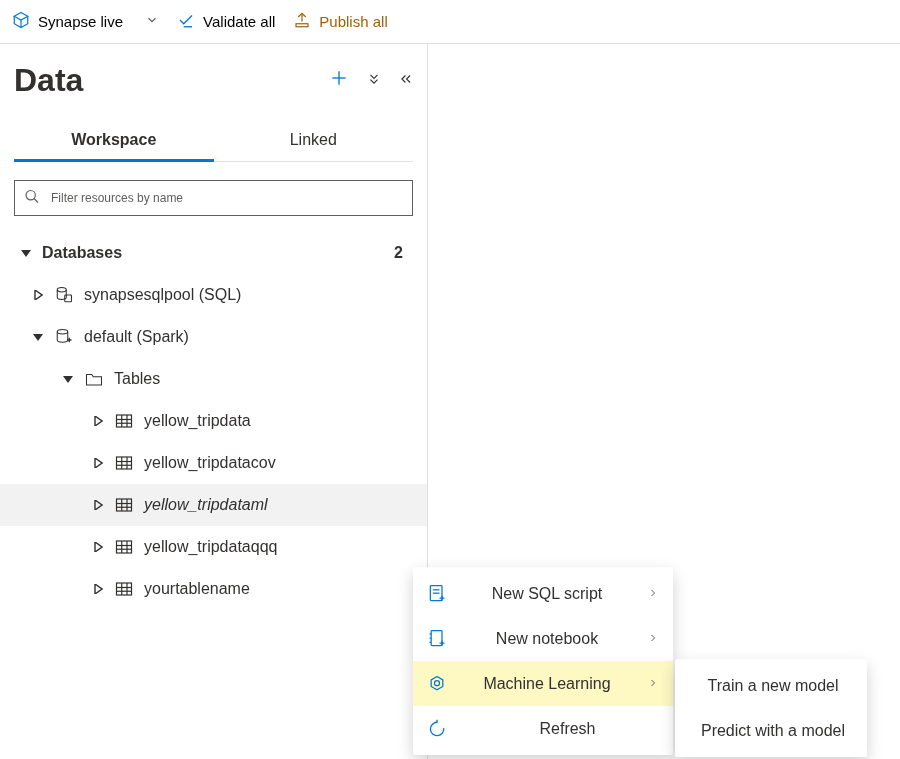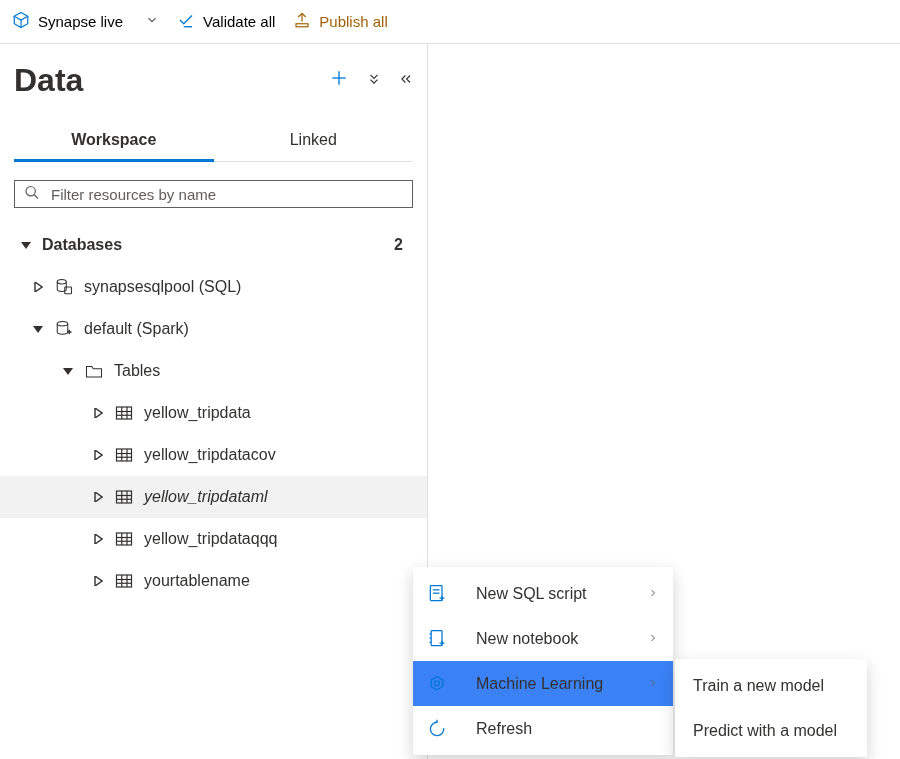--- a/index.html
+++ b/index.html
@@ -76,24 +76,24 @@
       border-bottom: 3px solid #0078d4;
       margin-bottom: -1px;
     }
 
     .filter-wrap {
       margin-top: 18px;
       position: relative;
     }
     .filter-input {
       width: 100%;
-      height: 28px;
+      height: 36px;
       border: 1px solid #605e5c;
       padding: 0 10px 0 36px;
-      font-size: 15px;
+      font-size: 12px;
       outline: none;
     }
     .filter-input::placeholder { color: #605e5c; }
     .search-icon-pos {
       position: absolute;
       left: 10px;
       top: 50%;
       transform: translateY(-50%);
       color: #605e5c;
     }
@@ -148,22 +148,23 @@
       padding: 4px 0;
     }
     .menu-item {
       display: flex;
       align-items: center;
       height: 45px;
       padding: 0 14px;
       gap: 29px;
       cursor: pointer;
       font-size: 16px;
-    }
-    .menu-item.hover { background: #3b82f6; }
+      text-align: center;
+    }
+    .menu-item.hover { background: #fef9c3; }
     .menu-item .mi-label { flex: 1; }
     .menu-item .mi-icon { color: #0078d4; width: 20px; display: inline-flex; }
     .menu-item .mi-chevron { color: #605e5c; }
 
     .submenu {
       position: absolute;
       left: 675px;
       top: 659px;
       width: 192px;
       background: #fff;

